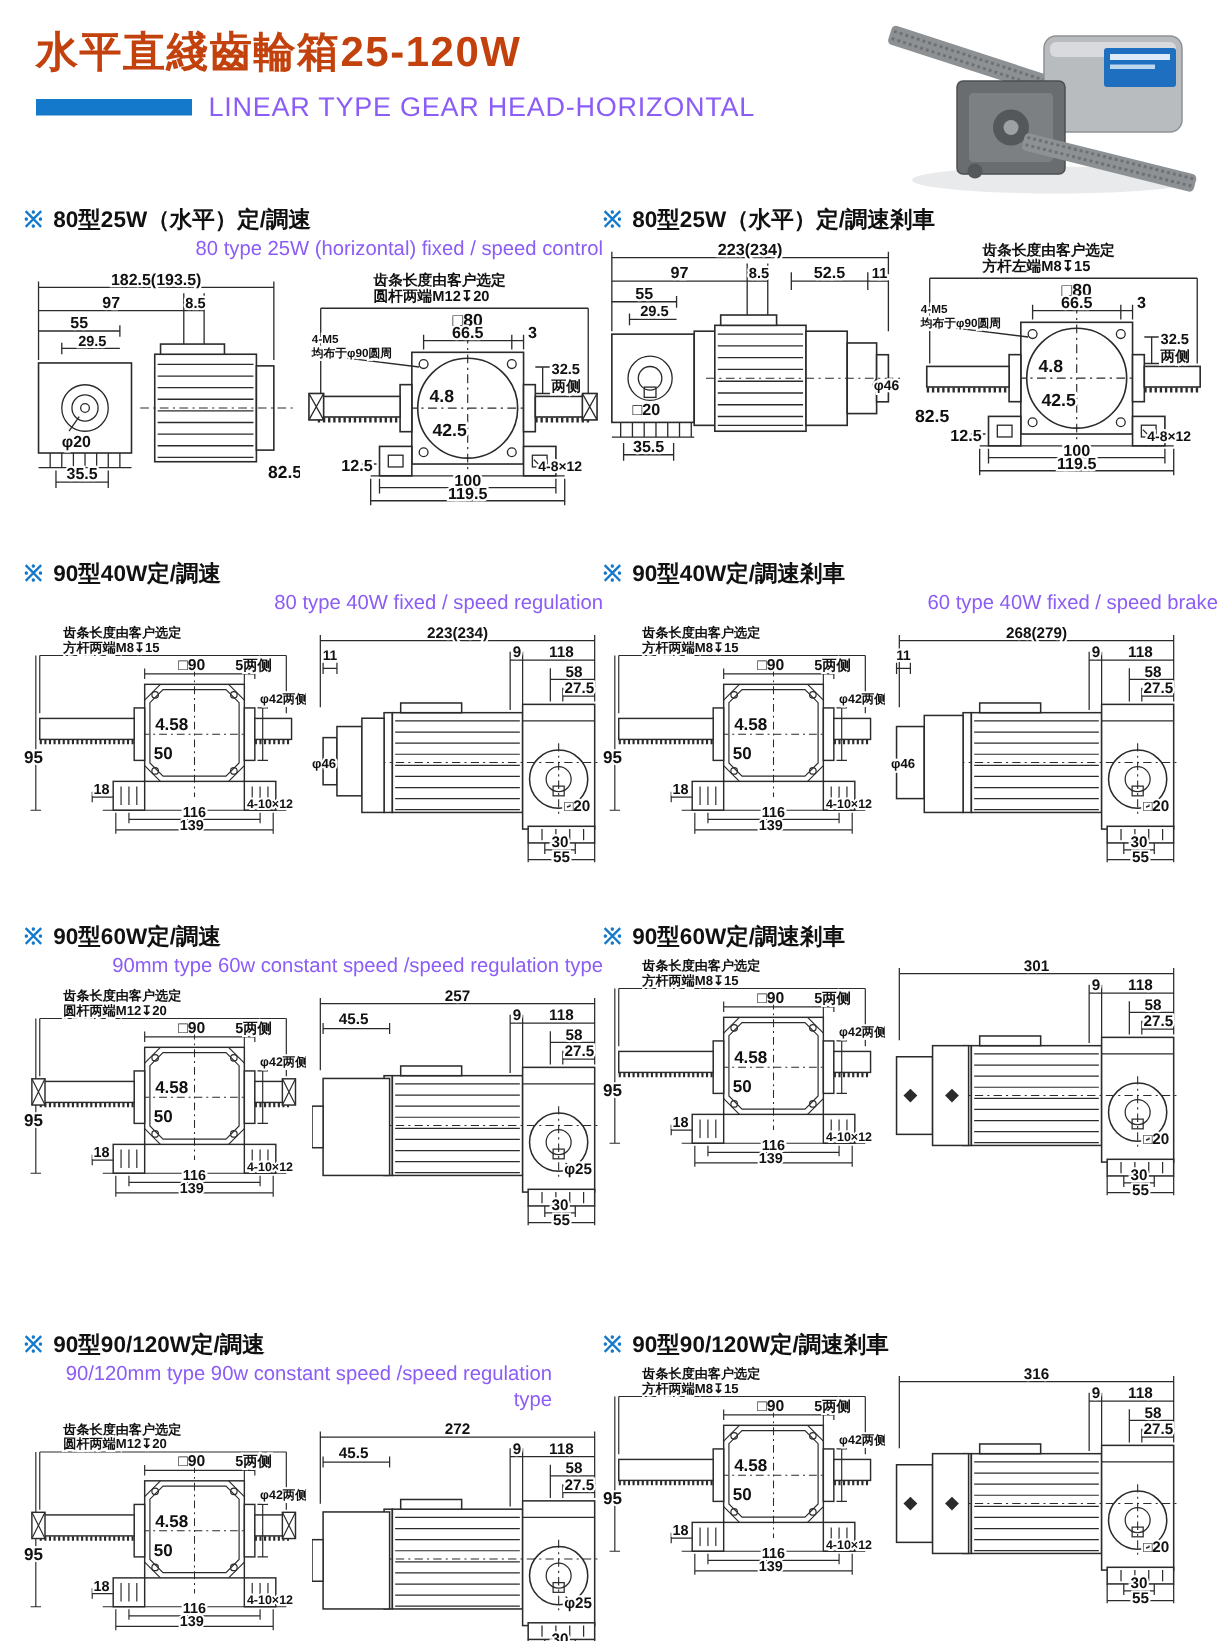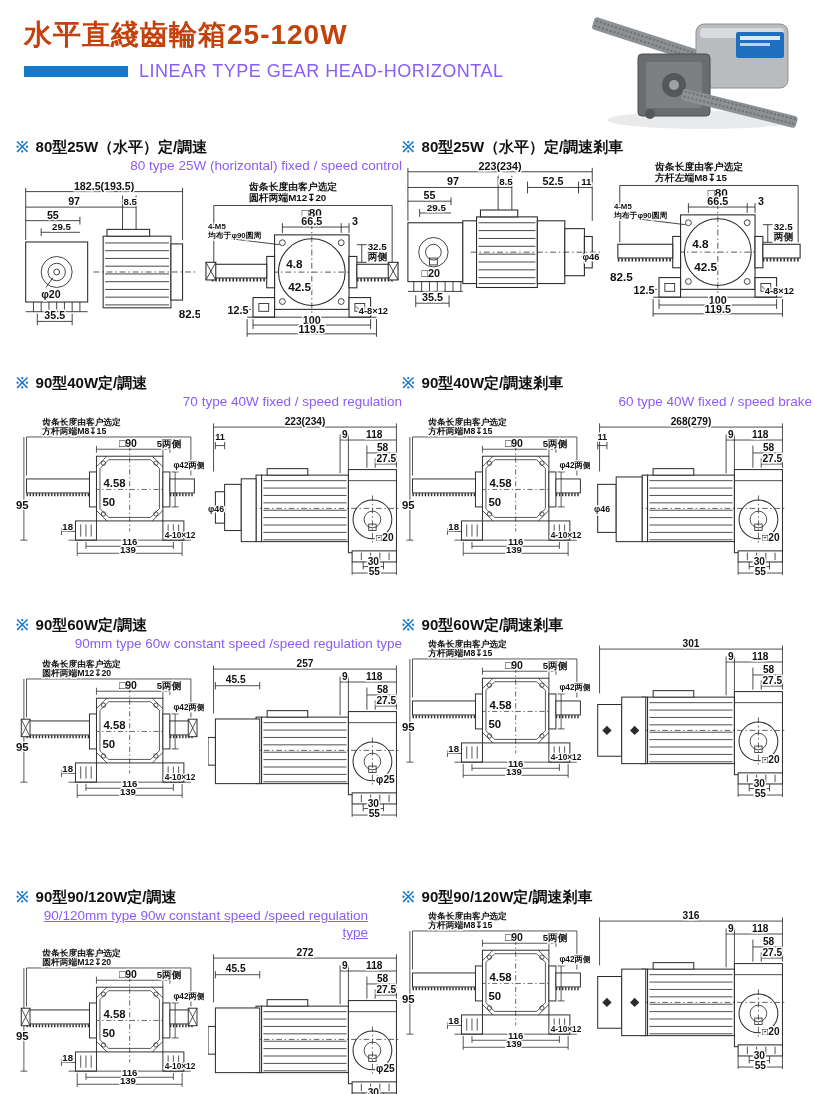--- a/index.html
+++ b/index.html
@@ -8,21 +8,21 @@
   .pagehead{position:absolute;left:24px;top:16px;}
   .title-cn{font-size:28px;font-weight:bold;letter-spacing:1px;color:#c2410c;margin:0;}
   .subrow{display:flex;align-items:center;margin-top:7px;}
   .bar{width:104px;height:11px;background:#1579cb;margin-right:11px;}
   .title-en{font-size:18px;color:#8b5cf6;letter-spacing:.5px;}
   .section{position:absolute;}
   .sec-head{line-height:1.15;}
   .row1{display:flex;gap:7px;font-size:15px;font-weight:bold;color:#111;}
   .marker{color:#1579cb;}
   .en{font-size:13.5px;margin-left:22px;margin-top:3px;color:#8b5cf6;line-height:1.25;text-align:right;}
-  .wrap .en{width:330px;text-decoration:underline;}
+  .wrap .en{width:330px;}
   .drow{display:flex;align-items:flex-start;gap:4px;margin-top:5px;}
   svg.dwg{display:block;}
   svg text{fill:#111;font-weight:bold;font-family:"Liberation Sans",sans-serif;}
   .lnt{stroke:#2b2b2b;stroke-width:.9;fill:none;}
   .fillw{fill:#fff;stroke:#2b2b2b;stroke-width:1.1;}
   .dash{stroke:#2b2b2b;stroke-width:.8;fill:none;stroke-dasharray:6 3 1.5 3;}
   .teeth{stroke:#2b2b2b;stroke-width:3.4;stroke-dasharray:1.6 1.9;fill:none;}
   .t8{font-size:8px;} .t9{font-size:9.5px;} .t10{font-size:10px;} .t11{font-size:11px;}
   .t12{font-size:12px;} .t13{font-size:13px;}
   .mid{text-anchor:middle;}
@@ -276,21 +276,21 @@
     </svg>
   </div>
 </div>
 
 <div class="section" style="left:16px;top:374px;width:386px">
   <div class="sec-head">
     <div class="row1">
         <span class="marker">※</span>
         <span>90型40W定/調速</span>
       </div>
-    <div class="en">70 type 40W fixed / speed regulation</div>
+    <div class="en">80 type 40W fixed / speed regulation</div>
   </div>
   <div class="drow">
     <svg class="dwg" width="188" viewBox="0 0 215 162">
       <use href="#g-90front"></use>
       <text class="t10 bg" x="30" y="10">齿条长度由客户选定</text>
       <text class="t10 bg" x="30" y="21">方杆两端M8↧15</text>
       <text class="t12 mid bg" x="128" y="35">□90</text>
       <text class="t11 bg" x="161" y="35">5两侧</text>
       <text class="t9 bg" x="180" y="60">φ42两侧</text>
       <text class="t13 bg" x="100" y="81">4.58</text>

